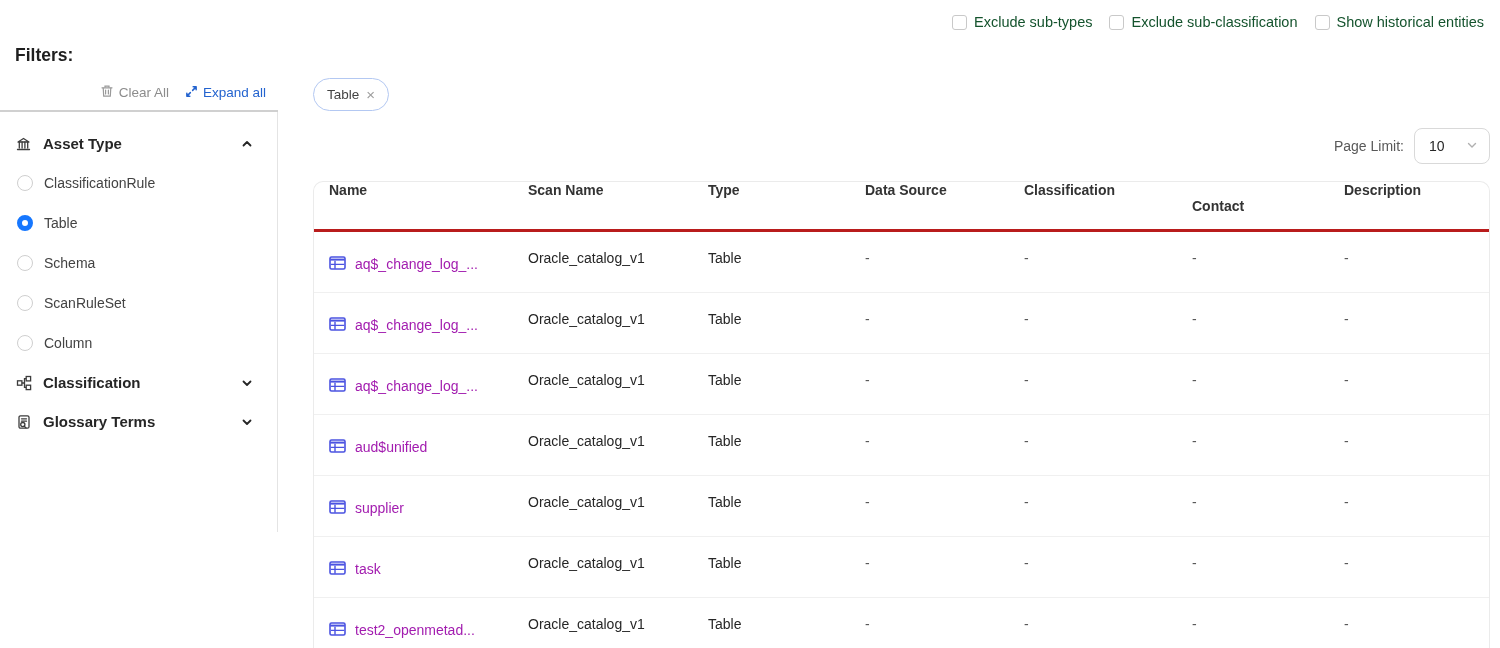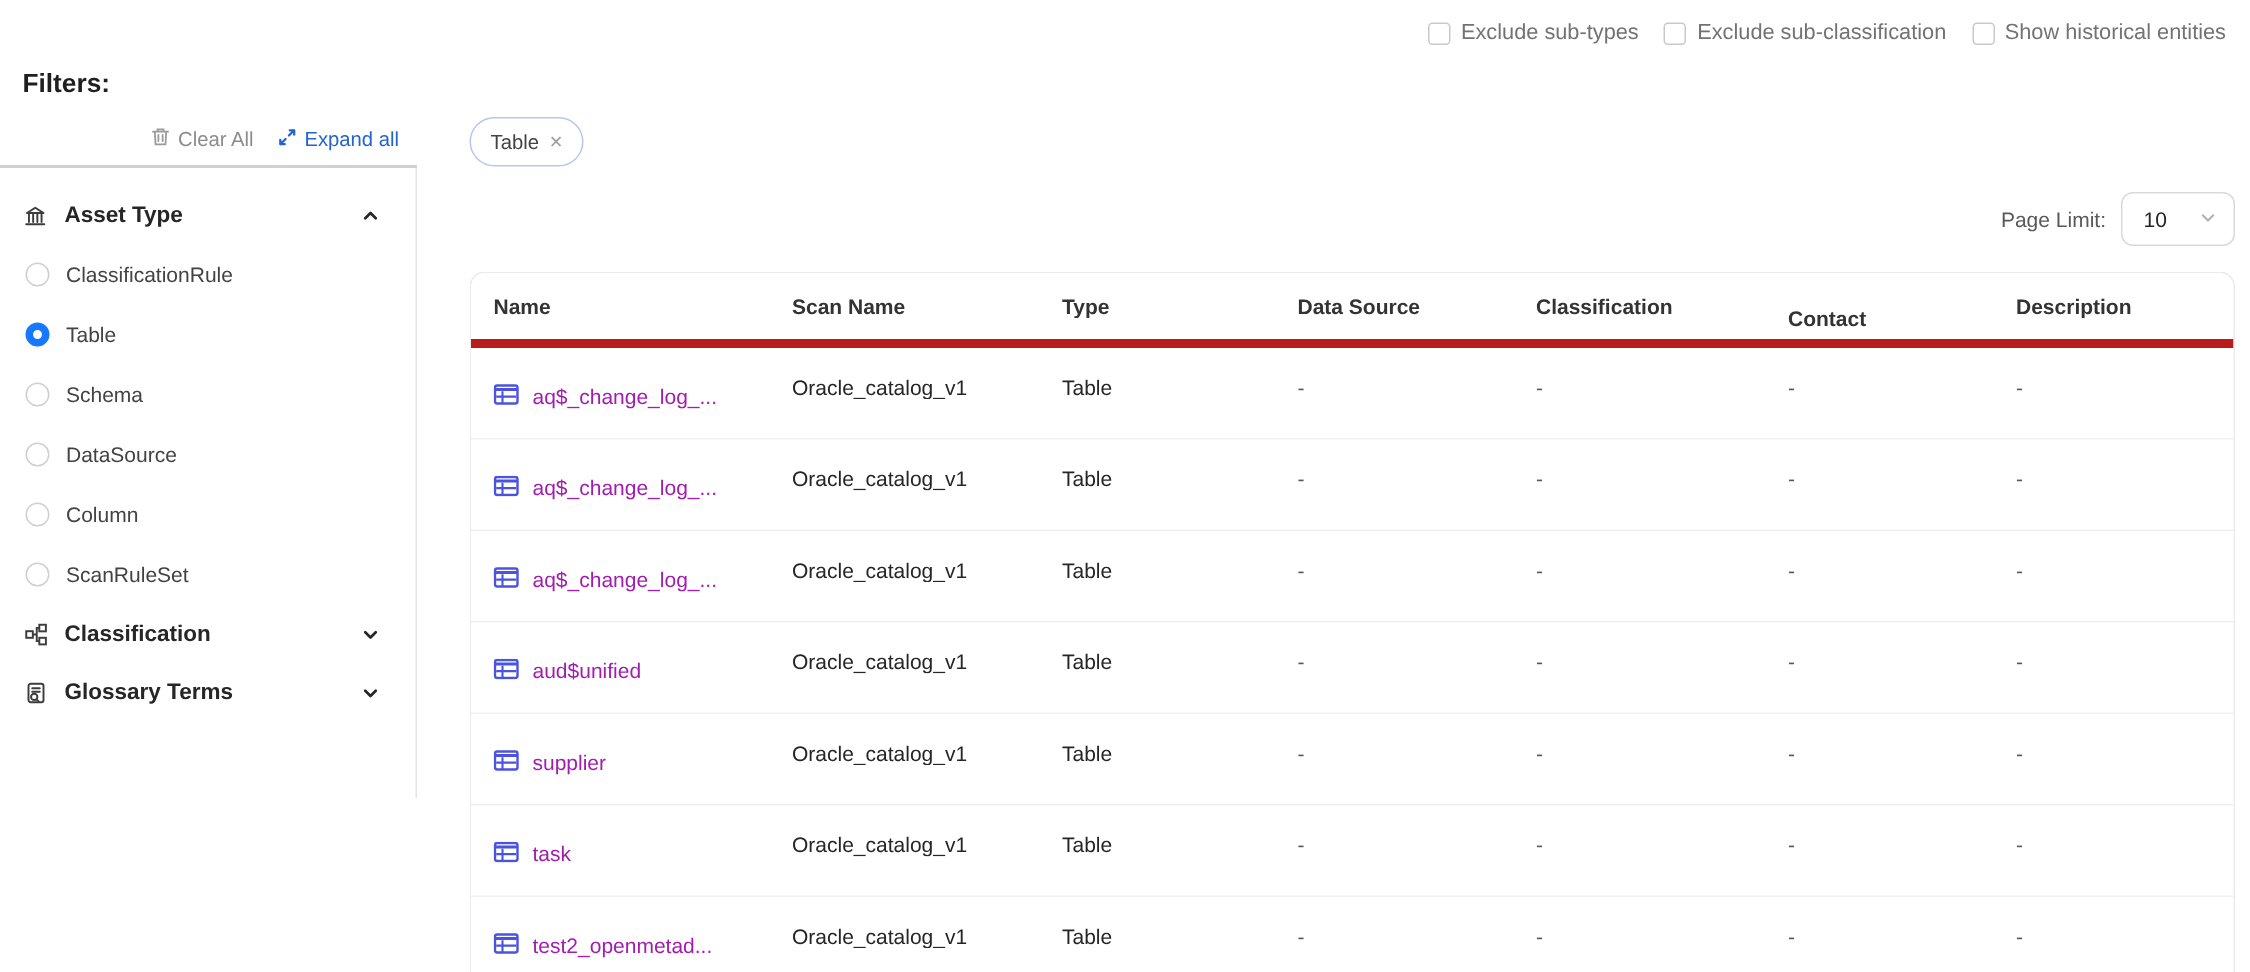--- a/index.html
+++ b/index.html
@@ -4,21 +4,21 @@
 <style>
   * { margin:0; padding:0; box-sizing:border-box; }
   html,body { width:1500px; height:648px; }
   body {
     position:relative; overflow:hidden; background:#fff;
     font-family:"Liberation Sans", sans-serif; color:#262626;
   }
 
   
   .topbar { position:absolute; top:14px; right:16px; display:flex; gap:17px; align-items:center; }
-  .cb-item { display:flex; align-items:center; gap:7px; font-size:14.5px; color:#737373; cursor:pointer; }
+  .cb-item { display:flex; align-items:center; gap:7px; font-size:14.5px; color:#14532d; cursor:pointer; }
   .checkbox { width:15px; height:15px; border:1px solid #c9c9c9; border-radius:3px; background:#fff; flex:0 0 auto; }
 
   
   .filters-title { position:absolute; left:15px; top:45px; font-size:17.5px; font-weight:bold; color:#1f1f1f; }
 
   
   .sidebar { position:absolute; left:0; top:84px; width:278px; }
   .sidebar-actions { display:flex; justify-content:flex-end; align-items:center; gap:16px;
     padding:0 12px 9px 0; border-bottom:2px solid #d0d0d0; }
   .action { display:flex; align-items:center; gap:5px; font-size:13.5px; cursor:pointer; }
@@ -42,21 +42,21 @@
   .chip-close { color:#9e9e9e; font-size:15px; cursor:pointer; line-height:1; }
 
   .page-limit-row { display:flex; justify-content:flex-end; align-items:center; gap:10px; margin-top:17px; }
   .page-limit-label { font-size:14px; color:#595959; }
   .select { width:76px; height:36px; border:1px solid #d9d9d9; border-radius:8px; background:#fff;
     display:flex; align-items:center; justify-content:space-between; padding:0 11px 0 14px;
     font-size:14px; color:#262626; cursor:pointer; }
 
   .table-card { margin-top:17px; border:1px solid #ebebeb; border-bottom:none;
     border-radius:10px 10px 0 0; background:#fff; overflow:hidden; }
-  .t-header { display:flex; height:50px; align-items:center; border-bottom:6px solid #b91c1c; }
+  .t-header { display:flex; height:50px; border-bottom:3px solid #b91c1c; }
   .t-row { display:flex; height:61px; align-items:center; border-bottom:1px solid #f0f0f0; }
   .t-cell { padding-left:15px; flex:0 0 auto; overflow:hidden; white-space:nowrap; }
   .th { font-weight:bold; font-size:14px; color:#333; }
   .td { font-size:14px; color:#262626; transform:translateY(-4px); }
   .td.dash { color:#595959; }
   .td.name-cell { display:flex; align-items:center; gap:9px; transform:translateY(2px); }
   .name-link { color:#a21caf; font-size:14px; cursor:pointer; text-decoration:none; }
 </style>
 </head>
 <body>
@@ -123,29 +123,25 @@
       <div class="option">
         <span class="radio sel"></span>
         <span>Table</span>
       </div>
       <div class="option">
         <span class="radio"></span>
         <span>Schema</span>
       </div>
       <div class="option">
         <span class="radio"></span>
-        <span>DataSource</span>
+        <span>ScanRuleSet</span>
       </div>
       <div class="option">
         <span class="radio"></span>
         <span>Column</span>
-      </div>
-      <div class="option">
-        <span class="radio"></span>
-        <span>ScanRuleSet</span>
       </div>
       <div class="section-header">
         <span class="ficon">
           <svg width="16" height="16" viewBox="0 0 16 16" fill="none" stroke="#3d3d3d" stroke-width="1.3">
             <rect x="1.5" y="5.8" width="4.4" height="4.4"></rect>
             <rect x="10.2" y="1.5" width="4.4" height="4.4"></rect>
             <rect x="10.2" y="10.2" width="4.4" height="4.4"></rect>
             <path d="M5.9 8h2.6V3.7h1.7M8.5 8v4.4h1.7"></path>
           </svg>
         </span>

